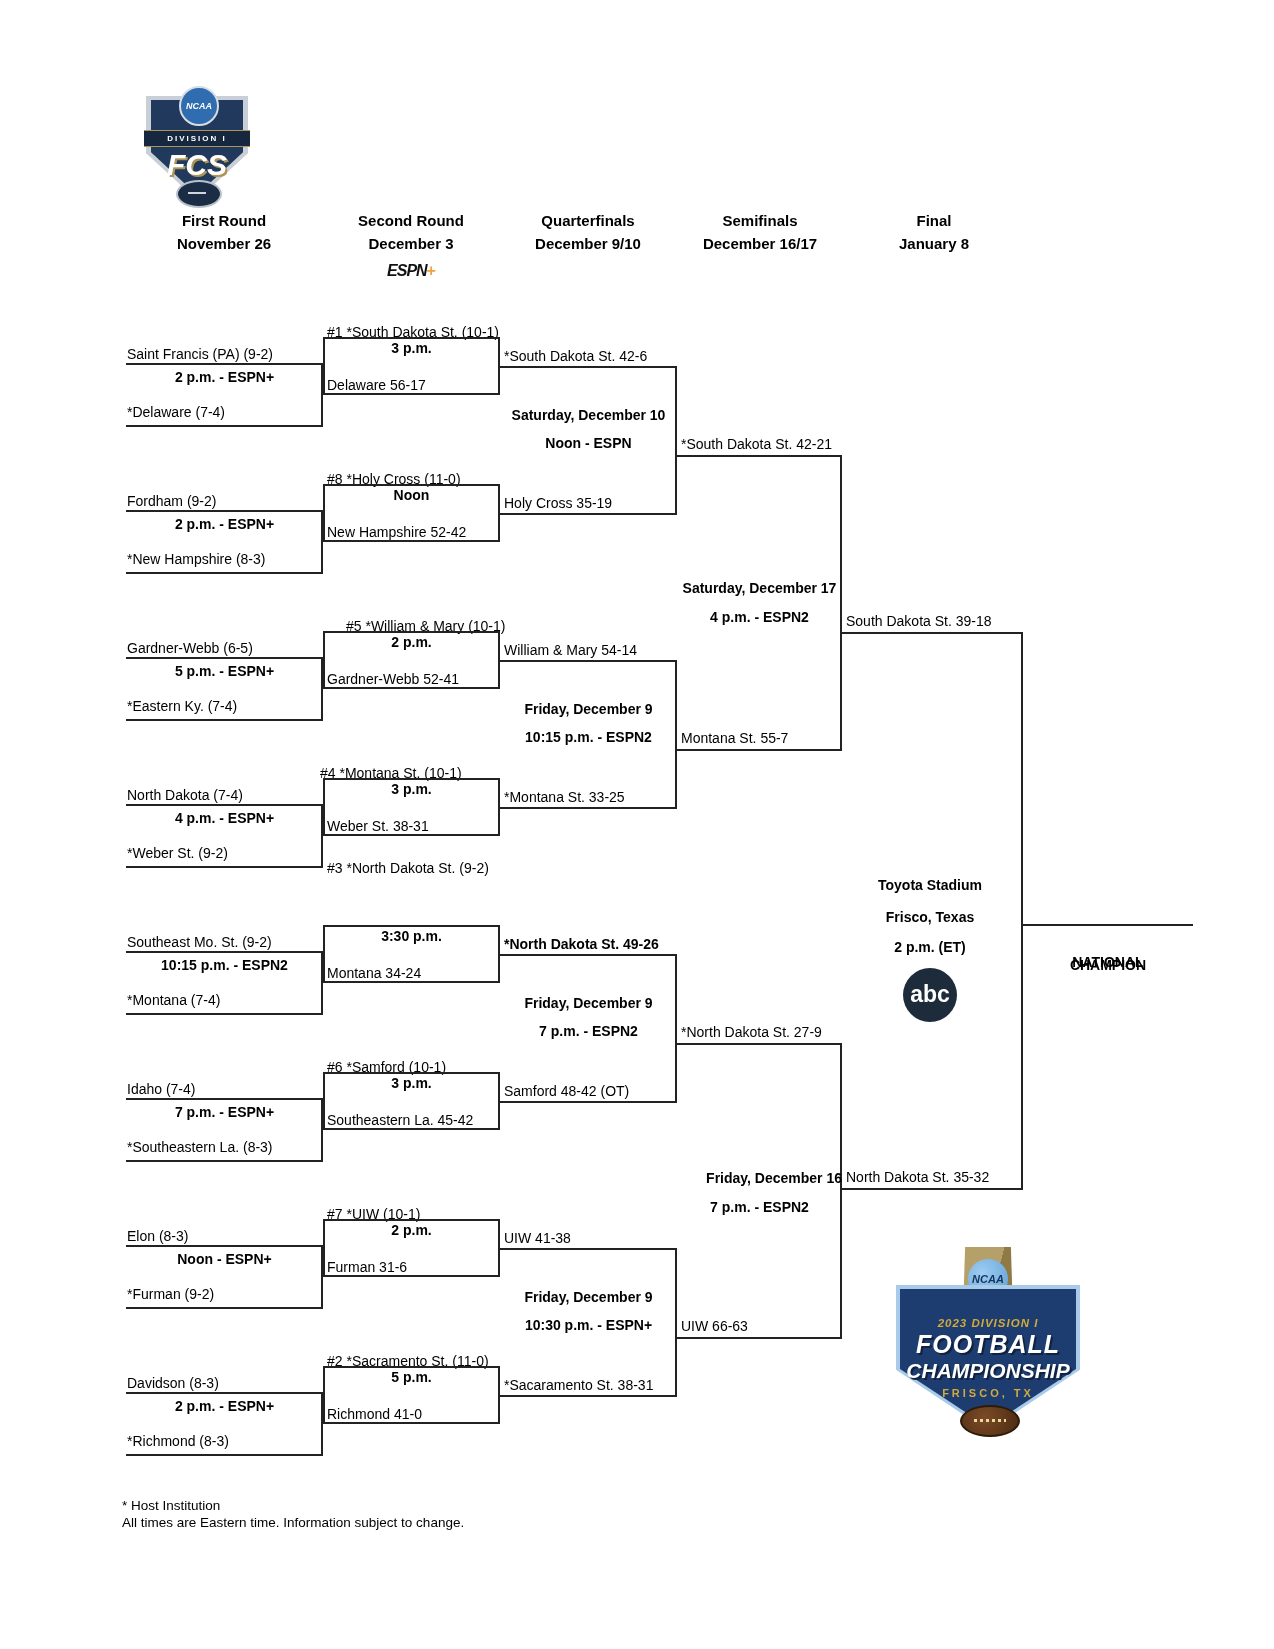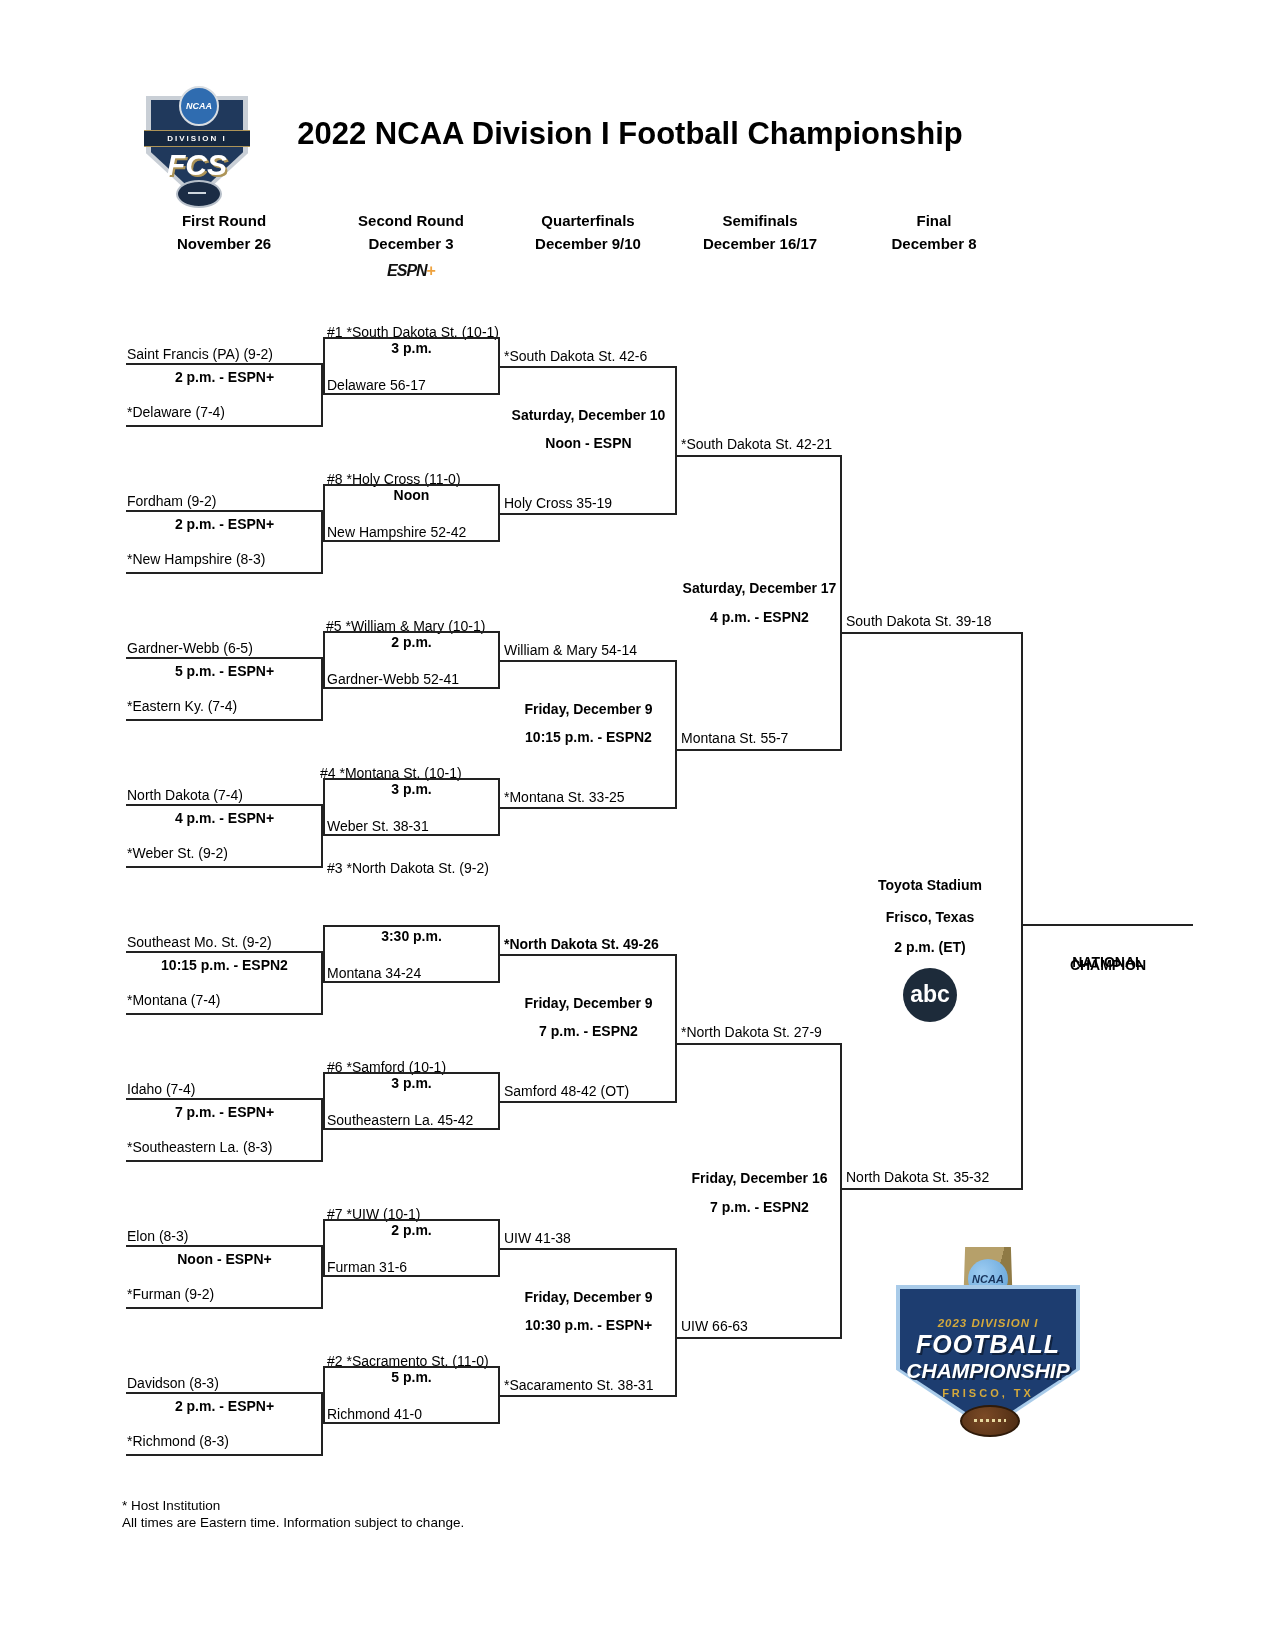--- a/index.html
+++ b/index.html
@@ -75,32 +75,31 @@
     <div class="fcs-shield-o"></div>
     <div class="fcs-shield-i"></div>
     <div class="fcs-banner">DIVISION I</div>
     <div class="fcs-txt">FCS</div>
     <div class="fcs-ball">
         <div class="fcs-lace"></div>
       </div>
     <div class="fcs-disc">NCAA</div>
   </div>
 
-  <div class="title ctr" style="left:230px;top:116px;width:800px;">2022 NCAA Division I Football Championship</div>
 
   <div class="rhead" style="left:124px;top:212px;">First Round</div>
   <div class="rhead" style="left:124px;top:235px;">November 26</div>
   <div class="rhead" style="left:311px;top:212px;">Second Round</div>
   <div class="rhead" style="left:311px;top:235px;">December 3</div>
   <div class="rhead" style="left:488px;top:212px;">Quarterfinals</div>
   <div class="rhead" style="left:488px;top:235px;">December 9/10</div>
   <div class="rhead" style="left:660px;top:212px;">Semifinals</div>
   <div class="rhead" style="left:660px;top:235px;">December 16/17</div>
   <div class="rhead" style="left:834px;top:212px;">Final</div>
-  <div class="rhead" style="left:834px;top:235px;">December 8</div>
+  <div class="rhead" style="left:834px;top:235px;">January 8</div>
 
   <div class="abs ctr" style="left:311px;top:262px;width:200px;"><span class="espn"><span>ESPN</span><span class="plus">+</span></span></div>
 
   <div class="lbl" style="left:127px;top:346px;">Saint Francis (PA) (9-2)</div>
   <div class="hline" style="left:126px;top:363px;width:197px;"></div>
   <div class="lbl bold ctr" style="left:126px;top:369px;width:197px;">2 p.m. - ESPN+</div>
   <div class="lbl" style="left:127px;top:404px;">*Delaware (7-4)</div>
   <div class="hline" style="left:126px;top:425px;width:197px;"></div>
   <div class="vline" style="left:321px;top:363px;height:64px;"></div>
 
@@ -156,21 +155,21 @@
   <div class="lbl" style="left:327px;top:324px;">#1 *South Dakota St. (10-1)</div>
   <div class="box" style="left:323px;top:337px;width:177px;height:58px;"></div>
   <div class="lbl bold ctr" style="left:323px;top:340px;width:177px;">3 p.m.</div>
   <div class="lbl" style="left:327px;top:377px;">Delaware 56-17</div>
 
   <div class="lbl" style="left:327px;top:471px;">#8 *Holy Cross (11-0)</div>
   <div class="box" style="left:323px;top:484px;width:177px;height:58px;"></div>
   <div class="lbl bold ctr" style="left:323px;top:487px;width:177px;">Noon</div>
   <div class="lbl" style="left:327px;top:524px;">New Hampshire 52-42</div>
 
-  <div class="lbl" style="left:326px;top:618px;">#5 *William &amp; Mary (10-1)</div>
+  <div class="lbl" style="left:346px;top:618px;">#5 *William &amp; Mary (10-1)</div>
   <div class="box" style="left:323px;top:631px;width:177px;height:58px;"></div>
   <div class="lbl bold ctr" style="left:323px;top:634px;width:177px;">2 p.m.</div>
   <div class="lbl" style="left:327px;top:671px;">Gardner-Webb 52-41</div>
 
   <div class="lbl" style="left:320px;top:765px;">#4 *Montana St. (10-1)</div>
   <div class="box" style="left:323px;top:778px;width:177px;height:58px;"></div>
   <div class="lbl bold ctr" style="left:323px;top:781px;width:177px;">3 p.m.</div>
   <div class="lbl" style="left:327px;top:818px;">Weber St. 38-31</div>
 
   <div class="lbl" style="left:327px;top:860px;">#3 *North Dakota St. (9-2)</div>
@@ -233,21 +232,21 @@
   <div class="lbl" style="left:681px;top:1318px;">UIW 66-63</div>
   <div class="hline" style="left:677px;top:1337px;width:165px;"></div>
 
   <div class="vline" style="left:840px;top:455px;height:296px;"></div>
   <div class="lbl bold ctr" style="left:677px;top:580px;width:165px;">Saturday, December 17</div>
   <div class="lbl bold ctr" style="left:677px;top:609px;width:165px;">4 p.m. - ESPN2</div>
   <div class="lbl" style="left:846px;top:613px;">South Dakota St. 39-18</div>
   <div class="hline" style="left:842px;top:632px;width:181px;"></div>
 
   <div class="vline" style="left:840px;top:1043px;height:296px;"></div>
-  <div class="lbl bold ctr" style="left:677px;top:1170px;width:165px;">Friday, December 16</div>
+  <div class="lbl bold ctr" style="left:677px;top:1170px;width:165px;text-align:right;">Friday, December 16</div>
   <div class="lbl bold ctr" style="left:677px;top:1199px;width:165px;">7 p.m. - ESPN2</div>
   <div class="lbl" style="left:846px;top:1169px;">North Dakota St. 35-32</div>
   <div class="hline" style="left:842px;top:1188px;width:181px;"></div>
 
   <div class="vline" style="left:1021px;top:632px;height:558px;"></div>
   <div class="hline" style="left:1023px;top:924px;width:170px;"></div>
   <div class="lbl bold ctr" style="left:1023px;top:939px;width:170px;margin-top:15px;">NATIONAL</div>
   <div class="lbl bold ctr" style="left:1023px;top:957px;width:170px;">CHAMPION</div>
 
   <div class="lbl bold ctr" style="left:845px;top:877px;width:170px;">Toyota Stadium</div>

